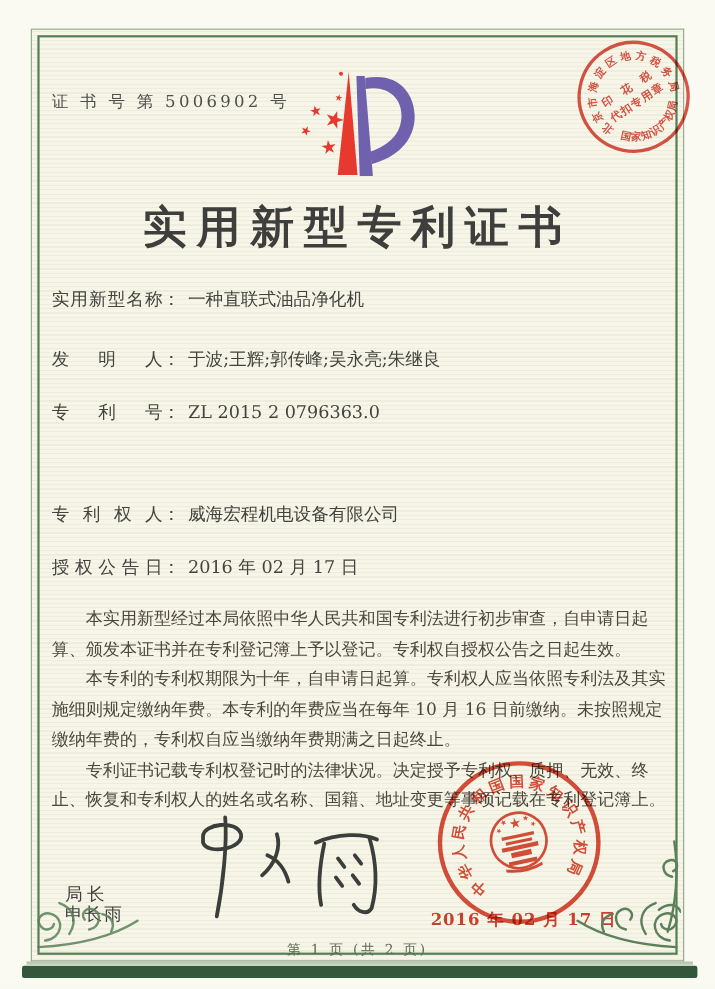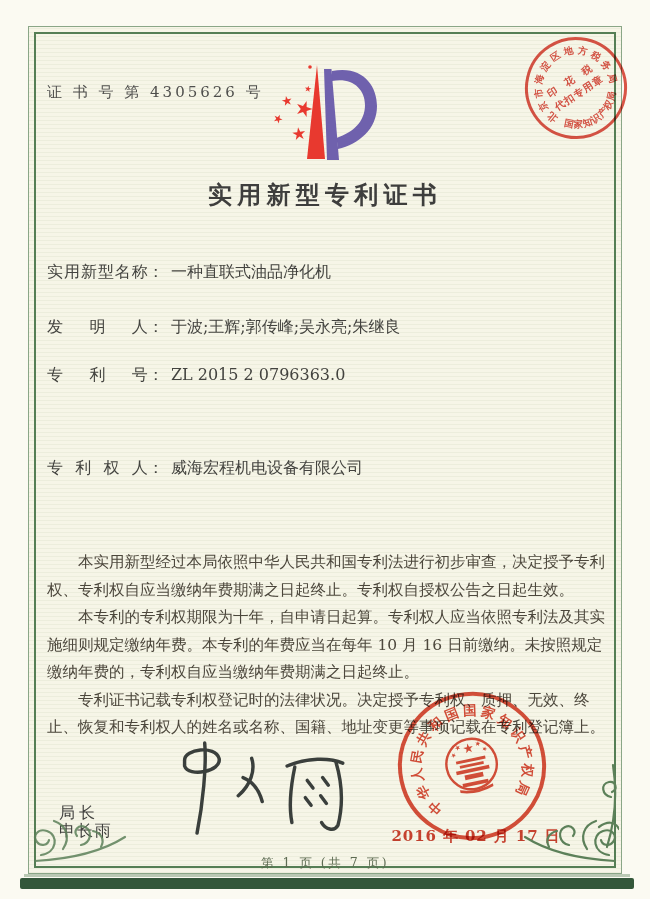--- a/index.html
+++ b/index.html
@@ -7,21 +7,21 @@
          font-family:"DejaVu Serif","Liberation Serif",serif;}
   
   .cert{position:absolute;left:28px;top:26px;width:592px;height:846px;
         background:repeating-linear-gradient(0deg,#eceddc 0px,#eceddc 1px,#f6f5e7 1px,#f6f5e7 4px);
         border:1px solid #8aa687;}
   .cert-inner{position:absolute;left:5px;top:5px;right:5px;bottom:5px;border:2px solid #557e55;pointer-events:none;}
   .bottom-band{position:absolute;left:20px;right:16px;top:878px;height:11px;background:#33573a;border-radius:2px;}
   .bottom-band2{position:absolute;left:24px;right:20px;top:874px;height:3px;background:#9eb49a;opacity:.7;}
 
   .cert-no{position:absolute;left:18px;top:56px;font-size:15px;letter-spacing:.2em;color:#4e4e4c;}
-  .title{position:absolute;left:0;top:152px;width:100%;text-align:center;font-size:24px;font-weight:700;
+  .title{position:absolute;left:0;top:152px;width:100%;text-align:center;font-size:40px;font-weight:700;
          letter-spacing:.22em;color:#3e3e3d;}
 
   
   .logo{position:absolute;left:229px;top:32px;width:130px;height:112px;}
 
   
   .field{position:absolute;left:18px;font-size:16px;color:#43433f;white-space:nowrap;}
   .flabel{display:inline-block;width:6.3em;text-align:justify;text-align-last:justify;}
   .fvalue{margin-left:2px;}
 
@@ -54,21 +54,21 @@
   .orn-br{right:2px;bottom:6px;}
   .orn-bl{left:2px;bottom:6px;transform:scaleX(-1);opacity:.85;}
 </style>
 </head>
 <body>
 
 <div class="photo">
   <div class="cert">
     <div class="cert-inner"></div>
 
-    <div class="cert-no">证 书 号 第 4305626 号</div>
+    <div class="cert-no">证 书 号 第 5006902 号</div>
 
     <svg class="logo" viewBox="0 0 130 112">
       <defs>
         <polygon id="star" points="0,-10 2.25,-3.09 9.51,-3.09 3.63,1.18 5.88,8.09 0,3.82 -5.88,8.09 -3.63,1.18 -9.51,-3.09 -2.25,-3.09"></polygon>
       </defs>
       <path d="M74 12 C 104 6 119 26 119 47 C 119 70 101 85 80 90 L 78.5 79 C 96 73 107 62 107 46 C 107 29 93 18 74 22 Z" fill="#6f61ad"></path>
       <polygon points="66,10 73.5,10 81,101 69,101" fill="#6f61ad"></polygon>
       <polygon points="59,6 67,100 49,100" fill="#e8392f"></polygon>
       <use href="#star" transform="translate(46,50) scale(0.85) rotate(18)" fill="#e8392f"></use>
       <use href="#star" transform="translate(29,42) scale(0.52) rotate(-12)" fill="#e8392f"></use>
@@ -116,23 +116,27 @@
       <span class="fvalue">于波;王辉;郭传峰;吴永亮;朱继良</span>
     </div>
     <div class="field" style="top:338px">
       <span class="flabel">专利号</span><span>：</span>
       <span class="fvalue">ZL 2015 2 0796363.0</span>
     </div>
     <div class="field" style="top:431px">
       <span class="flabel">专利权人</span><span>：</span>
       <span class="fvalue">威海宏程机电设备有限公司</span>
     </div>
+    <div class="field" style="top:479px">
+      <span class="flabel">授权公告日</span><span>：</span>
+      <span class="fvalue">2016 年 02 月 17 日</span>
+    </div>
 
     <div class="body-text">
-      <p>本实用新型经过本局依照中华人民共和国专利法进行初步审查，决定授予专利权、专利权自应当缴纳年费期满之日起终止。专利权自授权公告之日起生效。</p>
+      <p>本实用新型经过本局依照中华人民共和国专利法进行初步审查，自申请日起算、颁发本证书并在专利登记簿上予以登记。专利权自授权公告之日起生效。</p>
       <p>本专利的专利权期限为十年，自申请日起算。专利权人应当依照专利法及其实施细则规定缴纳年费。本专利的年费应当在每年 10 月 16 日前缴纳。未按照规定缴纳年费的，专利权自应当缴纳年费期满之日起终止。</p>
       <p>专利证书记载专利权登记时的法律状况。决定授予专利权、质押、无效、终止、恢复和专利权人的姓名或名称、国籍、地址变更等事项记载在专利登记簿上。</p>
     </div>
 
     <div class="sig-role">局长</div>
     <div class="sig-name">申长雨</div>
     <svg class="sig-hand" viewBox="0 0 240 110" fill="none" stroke="#3a3f3c" stroke-width="3.6" stroke-linecap="round">
       <path d="M58 24 C 58 12 90 8 94 22 C 97 36 62 42 58 30 Z"></path>
       <path d="M79 6 C 81 30 77 70 71 100"></path>
       <path d="M128 22 C 132 34 127 50 114 61"></path>
@@ -191,18 +195,18 @@
       <path d="M30 112 c -4 -8 0 -14 8 -16"></path>
     </svg>
     <svg class="corner-orn orn-bl" viewBox="0 0 100 132" fill="none" stroke="#5c8059" stroke-width="2.2" stroke-linecap="round">
       <path d="M96 126 C 60 124 28 116 6 102"></path>
       <path d="M90 120 c -16 -2 -18 -20 -6 -24 c 9 -3 15 5 10 11 c -4 5 -11 3 -12 -2"></path>
       <path d="M68 114 c -8 -12 -3 -24 9 -28"></path>
       <path d="M50 110 c -10 -2 -12 -14 -4 -18 c 7 -3 12 4 8 9"></path>
       <path d="M30 112 c -4 -8 0 -14 8 -16"></path>
     </svg>
 
-    <div class="footer">第 1 页 (共 7 页)</div>
+    <div class="footer">第 1 页 (共 2 页)</div>
   </div>
 
   <div class="bottom-band2"></div>
   <div class="bottom-band"></div>
 </div>
 
 </body></html>

